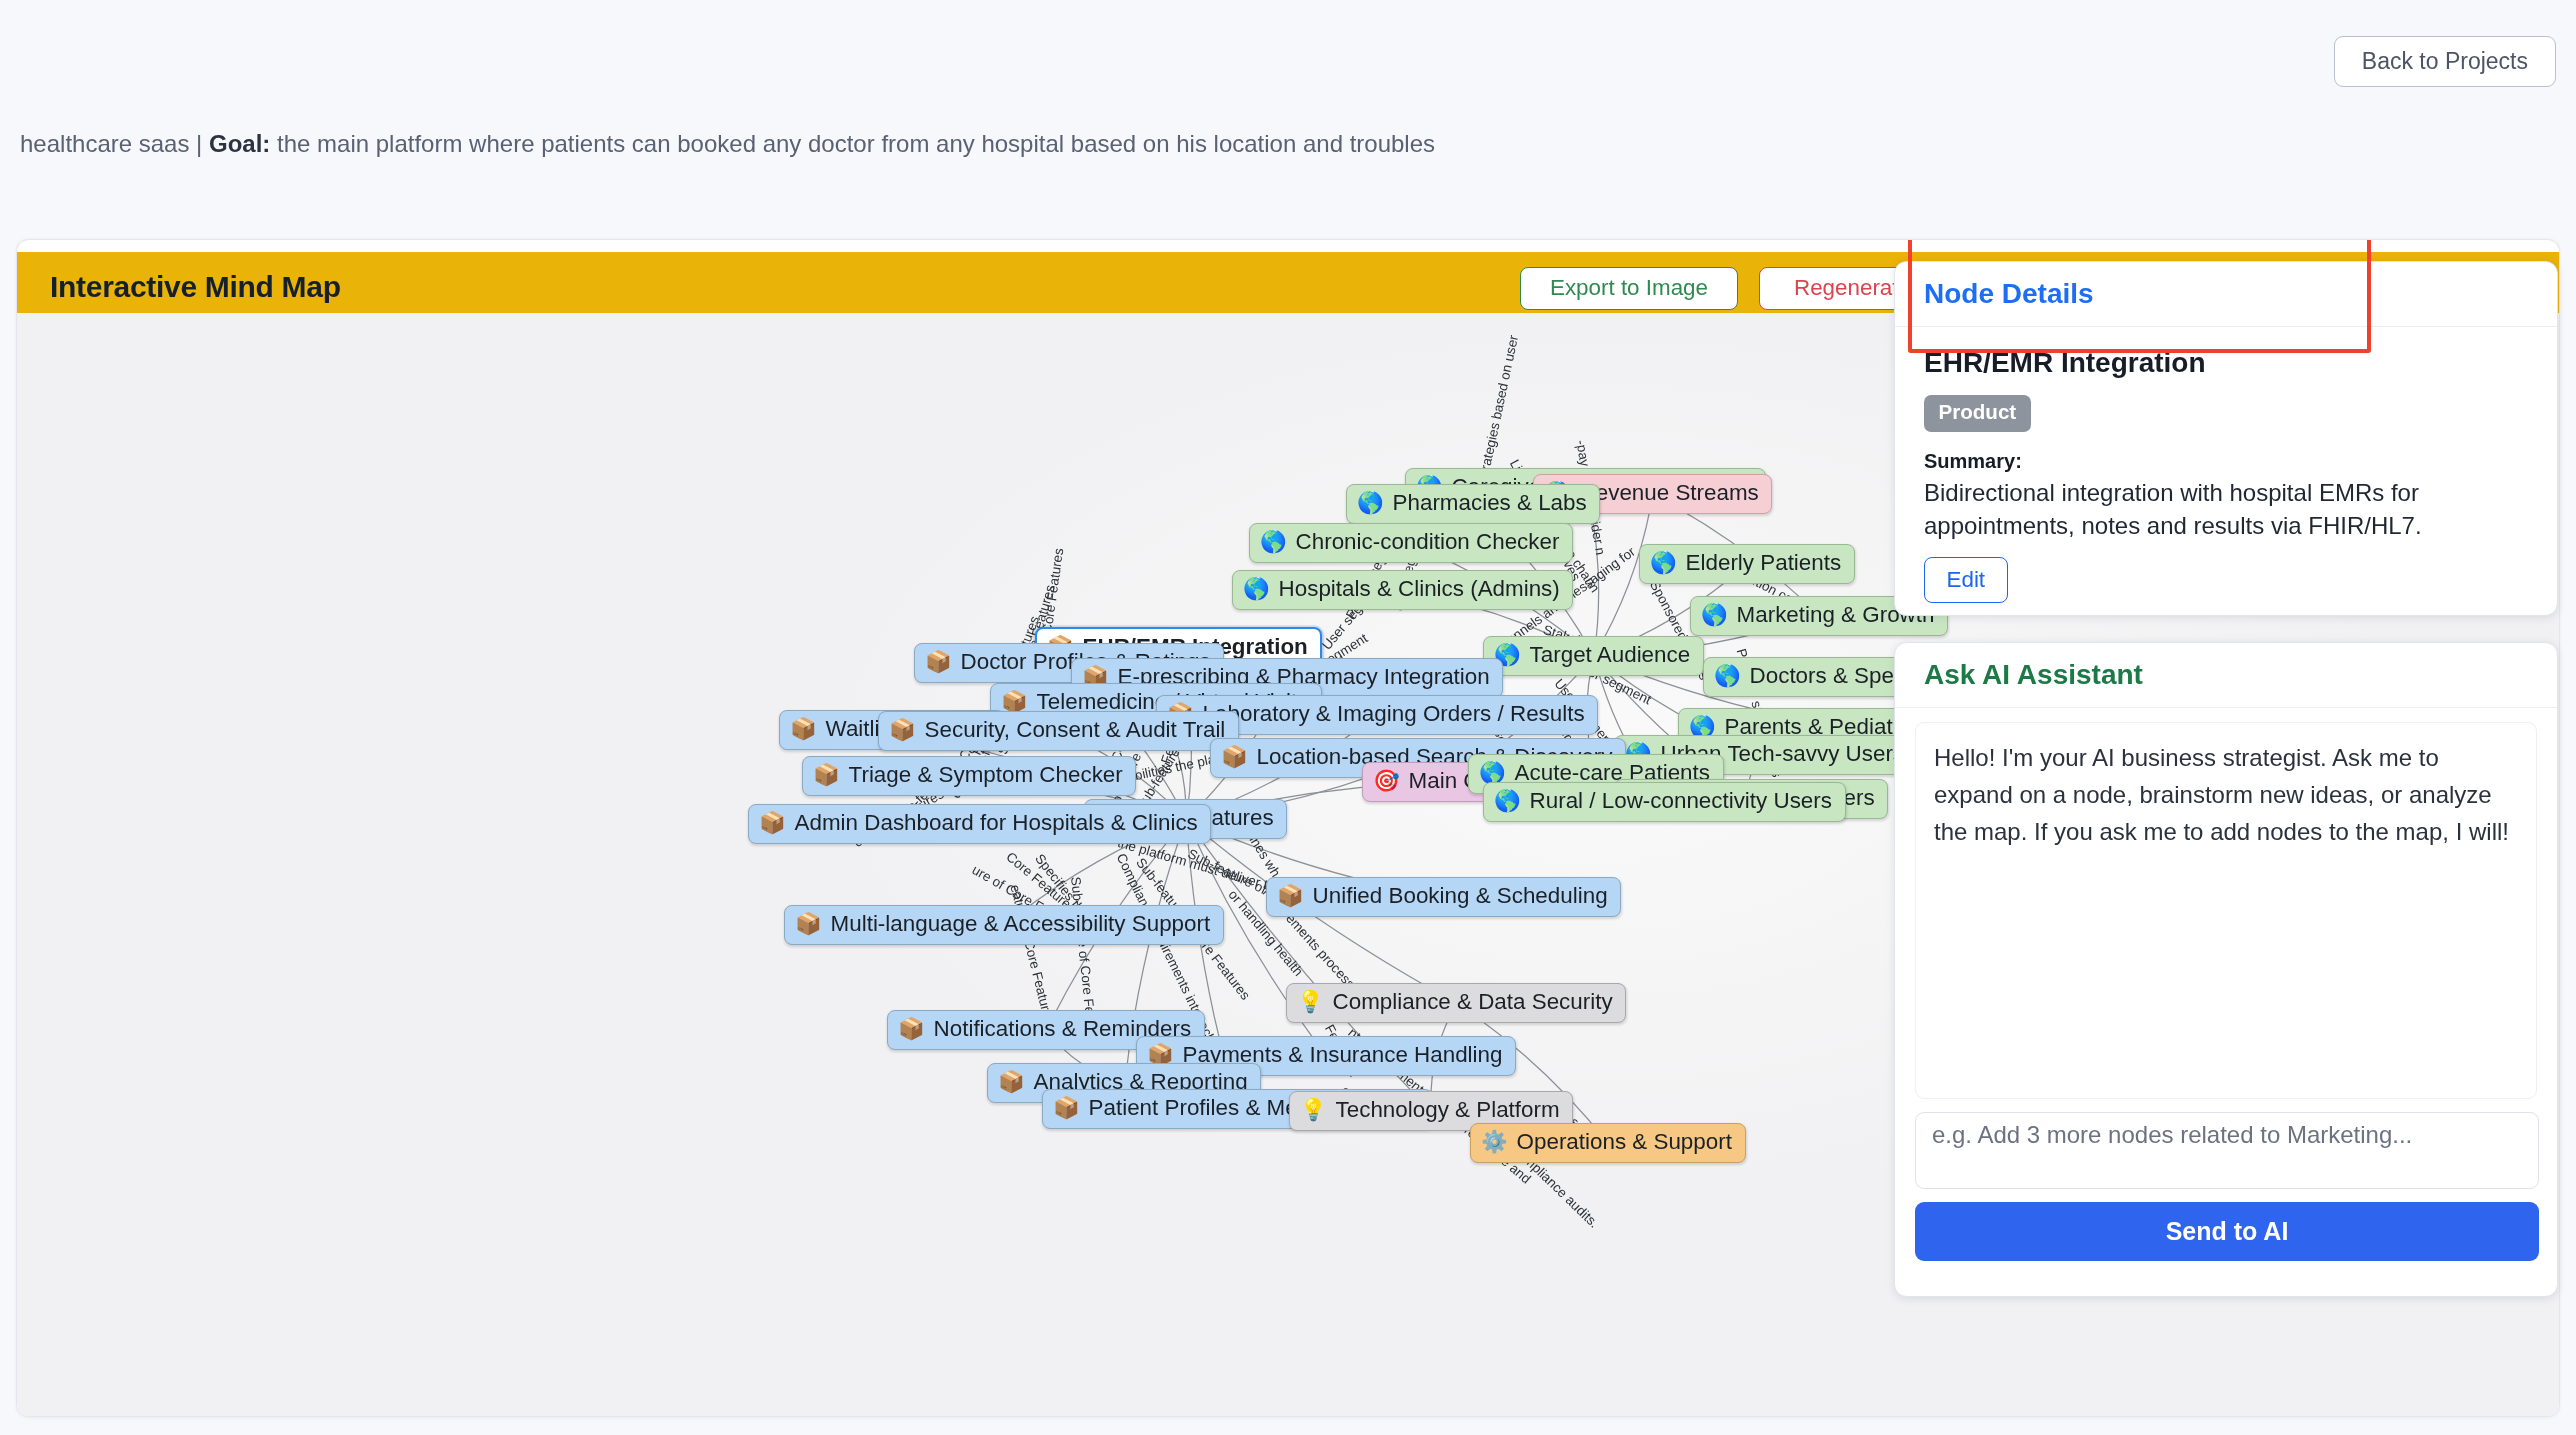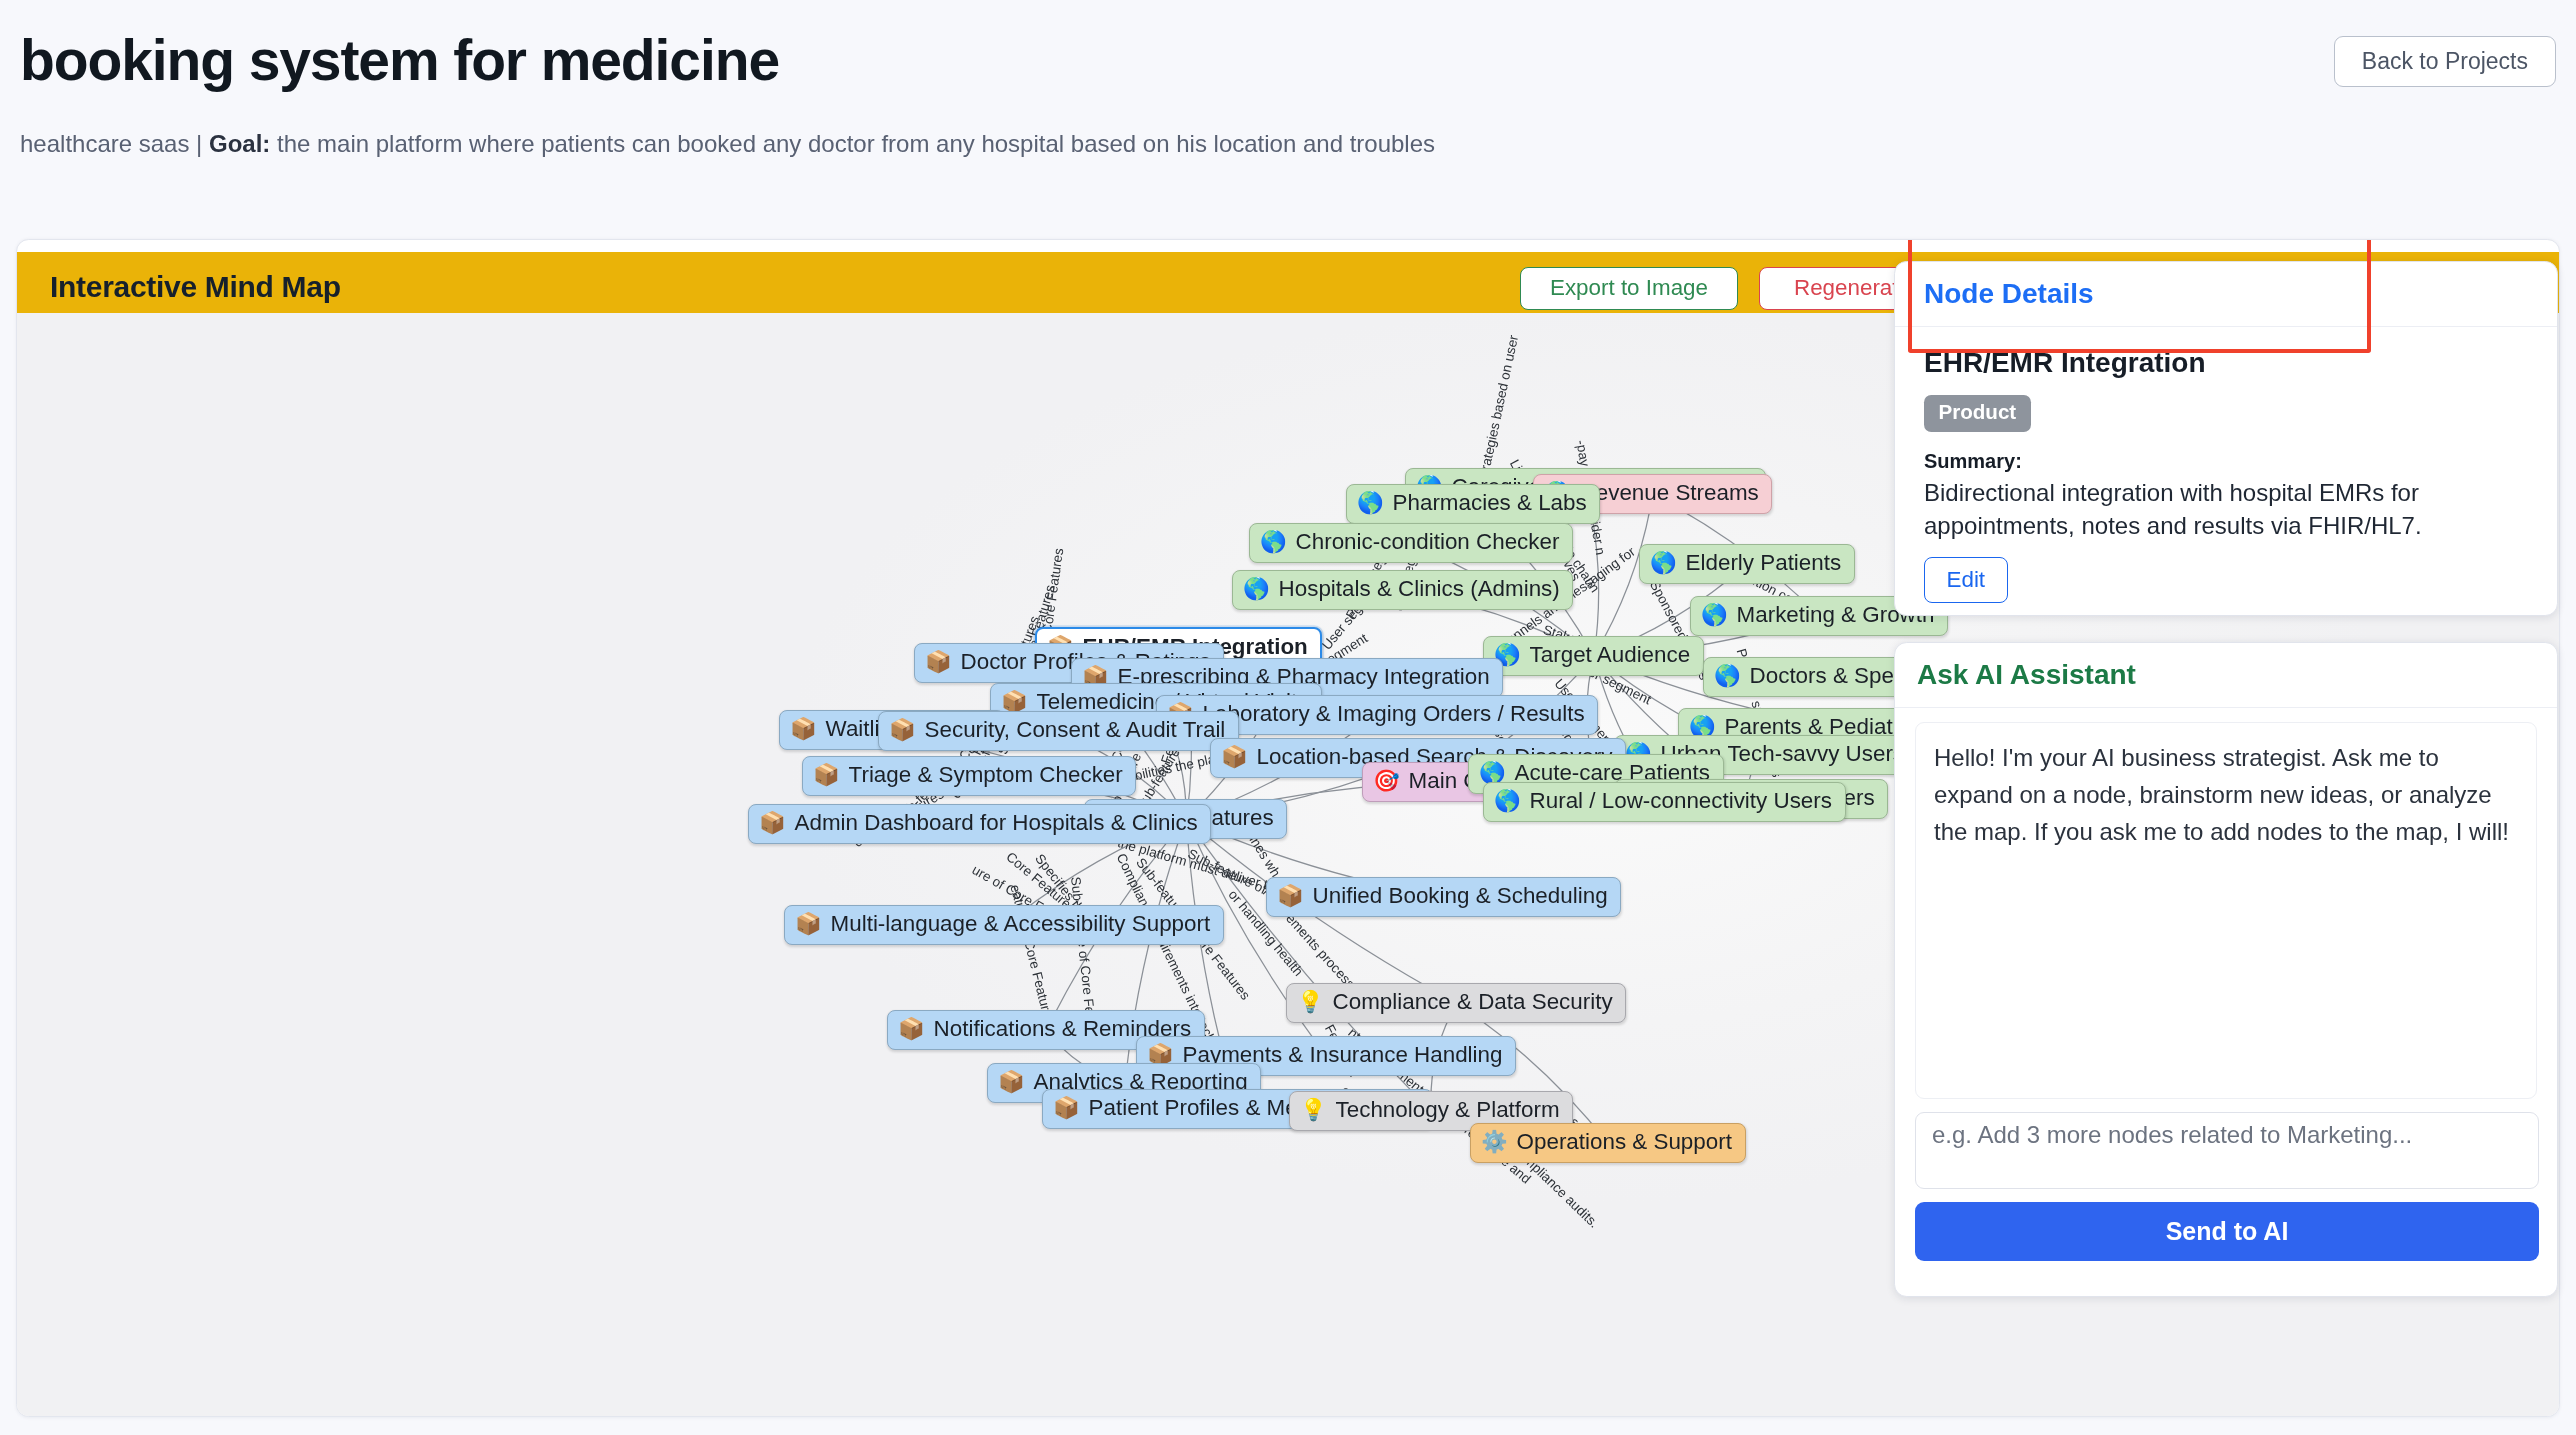--- a/index.html
+++ b/index.html
@@ -141,21 +141,21 @@
   #nd-summary-text { margin-top:3.6px; font-size:24px; line-height:33px; color:#1f2733; }
   #nd-edit {
     margin-top:14.4px; padding:9px 21.5px; font-size:22.4px;
     color:#1a66ef; background:#fff; border:1.3px solid #1a66ef;
     border-radius:8px; font-family:inherit; cursor:pointer;
   }
 
   #ai-panel { position:absolute; left:0; top:381px; width:664px; height:655px; }
   #ai-header {
     height:65px; border-bottom:0.9px solid #eceef4;
-    display:flex; align-items:center; padding:0 22px;
+    display:flex; align-items:center; padding:0 29px;
   }
   #ai-title { font-size:28px; font-weight:700; color:#1c7a46; }
   #ai-log {
     margin:14.4px 20px 0 20px; height:377px;
     border:0.9px solid #edeff4; border-radius:9px; padding:16px 18px;
     font-size:24px; line-height:37px; color:#2b323d; background:#fff;
     overflow:hidden;
   }
   #ai-input {
     display:block; margin:12.6px 20px 0 20px; width:624px; height:77px;
@@ -167,21 +167,20 @@
   #ai-send {
     display:block; margin:12.6px 20px 0 20px; width:624px; height:59px;
     background:#2f64ef; color:#fff; font-size:25px; font-weight:700;
     border:none; border-radius:9px; font-family:inherit; cursor:pointer;
   }
 </style>
 </head>
 <body>
 
 <div id="page-header">
-  <div id="page-title">booking system for medicine</div>
   <div id="page-subtitle"><span>healthcare saas | </span><b>Goal:</b><span> the main platform where patients can booked any doctor from any hospital based on his location and troubles</span></div>
   <button id="back-to-projects">Back to Projects</button>
 </div>
 
 <div id="mindmap-card">
 
   <div id="card-header">
     <div id="card-title">Interactive Mind Map</div>
 
     <button id="btn-export" class="tb-btn">Export to Image</button>

